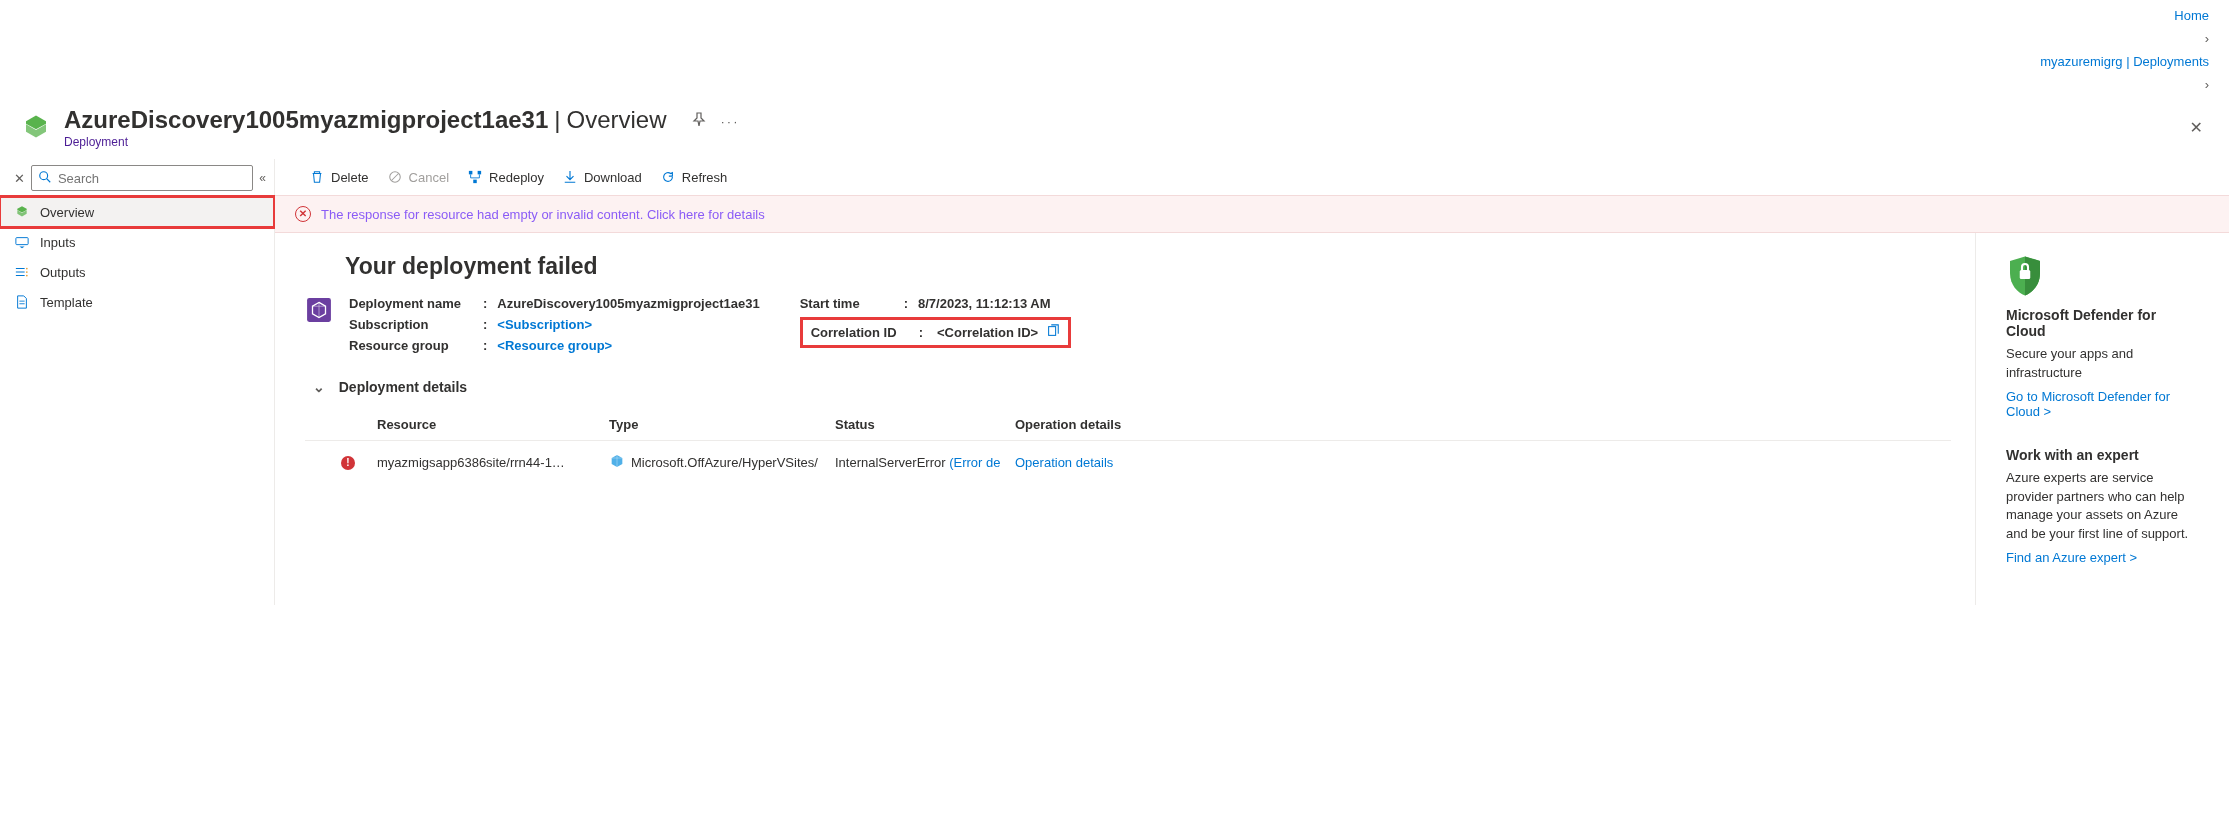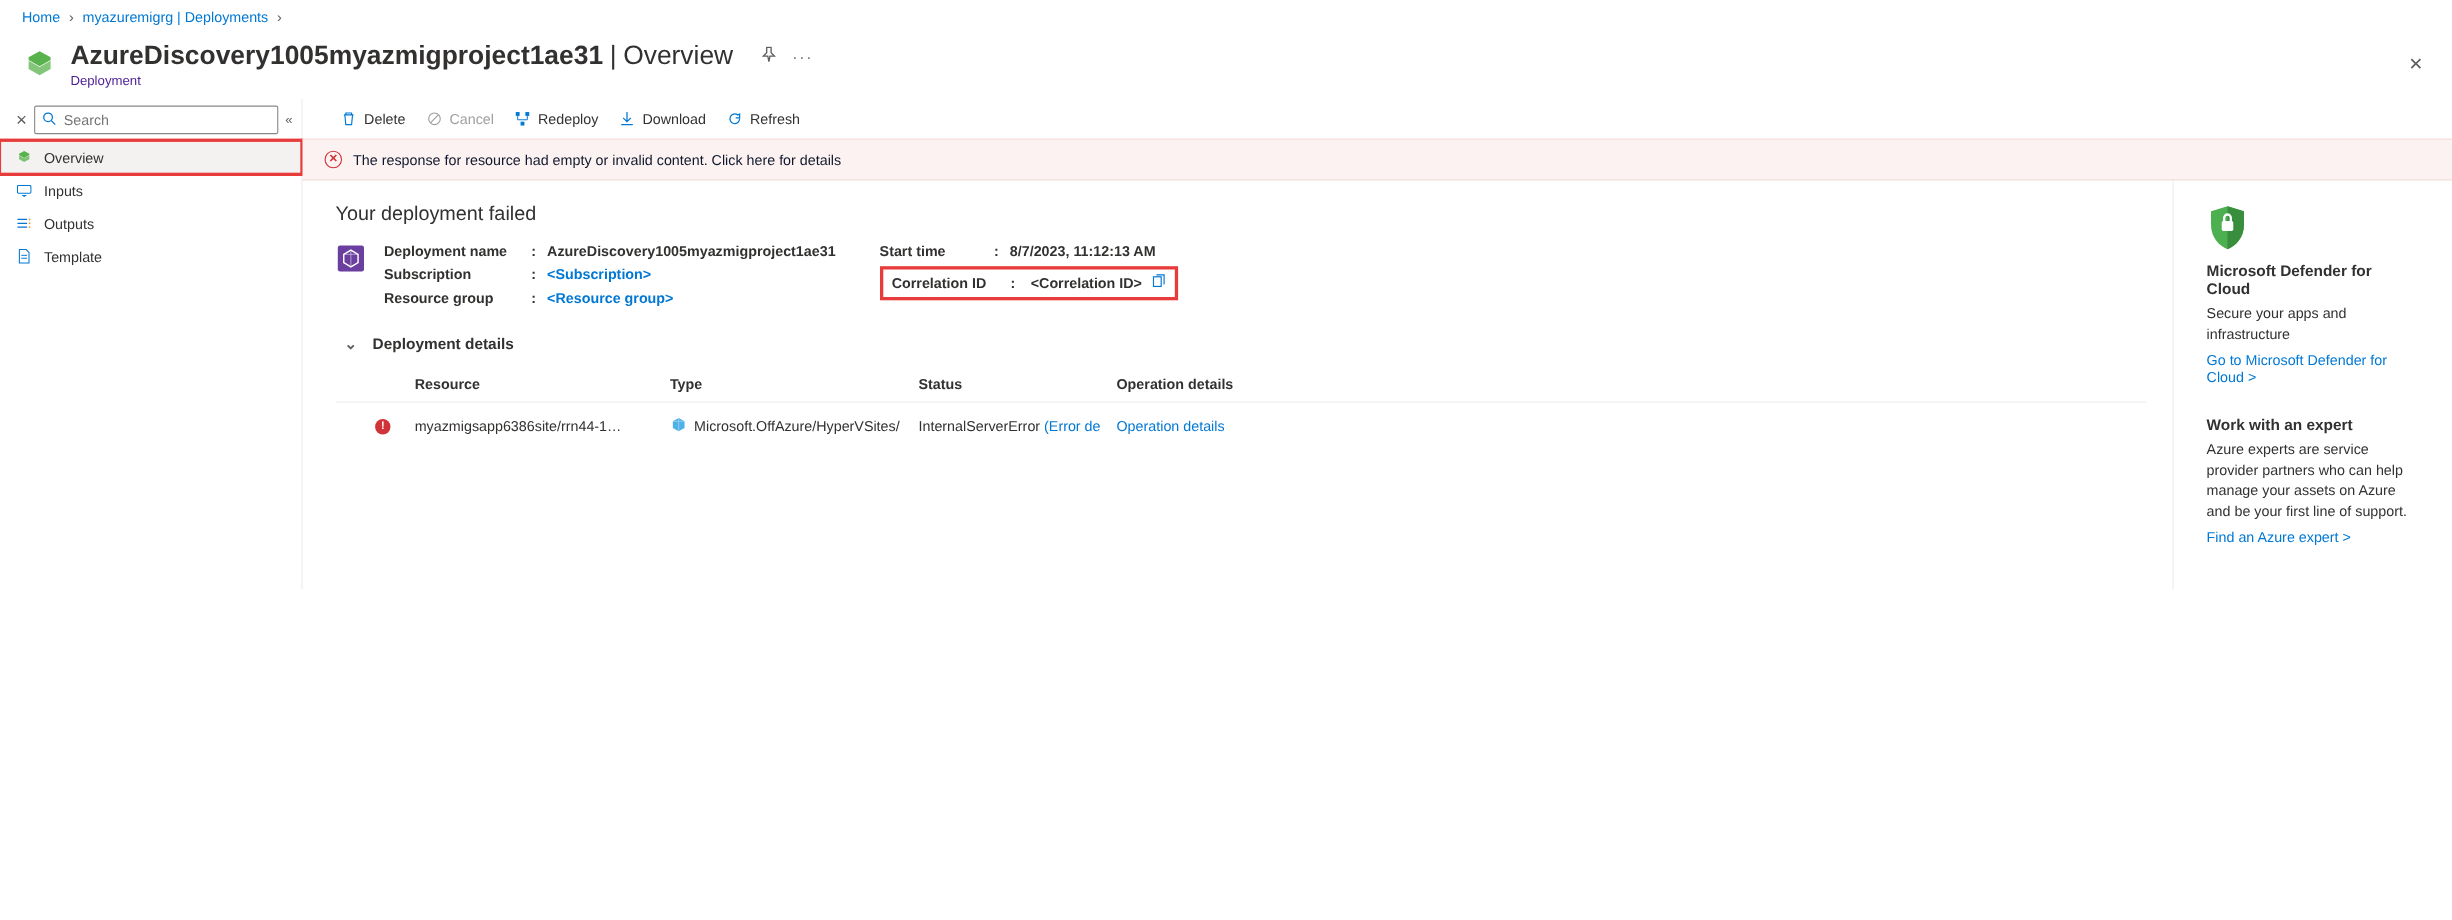--- a/index.html
+++ b/index.html
@@ -1,18 +1,18 @@
 <!DOCTYPE html>
 <html><head>
 <meta charset="utf-8">
 <style>
 * { box-sizing: border-box; margin: 0; padding: 0; font-family: "Segoe UI", Arial, sans-serif; }
 body { background: #fff; color: #323130; font-size: 13px; }
 
-.breadcrumb { display: flex; align-items: flex-end; gap: 8px; padding: 8px 20px; font-size: 13px; color: #605e5c; }
+.breadcrumb { display: flex; align-items: flex-end; gap: 8px; padding: 8px 20px; font-size: 13px; color: #605e5c; flex-direction: column; }
 .breadcrumb .bc-link { color: #0078d4; cursor: pointer; }
 .breadcrumb .sep { color: #605e5c; }
 
 .header { display: flex; align-items: center; padding: 6px 20px 10px 20px; }
 .header .res-icon { width: 32px; height: 32px; margin-right: 12px; display:flex; align-items:center; justify-content:center; }
 .header .title-row { display: flex; align-items: baseline; gap: 6px; flex: 1; }
 .header h1 { font-size: 24px; font-weight: 600; color: #323130; display:inline; }
 .header .sub { font-size: 24px; font-weight: 400; color: #323130; }
 .header .subtype { font-size: 12px; color: #4c1d95; margin-top: 1px; }
 .header-actions { display:flex; align-items:center; gap:14px; margin-left:18px; }
@@ -38,27 +38,27 @@
 .main { flex:1; padding:0; }
 .toolbar { display:flex; align-items:center; gap:18px; padding:10px 20px 10px 34px; }
 .tb-btn { display:flex; align-items:center; gap:6px; font-size:13px; color:#323130; cursor:pointer; }
 .tb-btn.disabled { color:#a19f9d; cursor:default; }
 .tb-icon { width:16px; height:16px; display:flex; align-items:center; justify-content:center; color:#0078d4; }
 .tb-btn.disabled .tb-icon { color:#a19f9d; }
 
 .alert { display:flex; align-items:center; gap:10px; background:#fdf2f2; border-top:1px solid #f3dada; border-bottom:1px solid #f3dada; padding:10px 20px; font-size:13px; color:#605e5c; }
 .alert .err-circle { width:16px; height:16px; border:1.5px solid #d13438; border-radius:50%; color:#d13438; display:flex; align-items:center; justify-content:center; font-size:10px; font-weight:bold; }
 .alert .err-x { line-height:0; }
-.alert .link-like { color:#0f172a; }
+.alert .link-like { color:#8b5cf6; }
 
 .content-split { display:flex; }
 .content-main { flex:1; padding:20px 24px 20px 30px; }
 .content-side { width:254px; border-left:1px solid #edebe9; padding:22px 30px; }
 
-h2.fail { font-size:18px; font-weight:400; margin-bottom:16px; }
+h2.fail { font-size:23px; font-weight:700; margin-bottom:16px;margin-left:40px; }
 
 .summary-row { display:flex; gap:16px; align-items:flex-start; }
 .cube-icon { width:28px; height:28px; border-radius:3px; display:flex; align-items:center; justify-content:center; flex-shrink:0; }
 .summary-grid { display:flex; gap:40px; flex:1; }
 .kv-col { display:flex; flex-direction:column; gap:6px; font-size:13px; }
 .kv { display:flex; gap:4px; align-items:center;font-weight:bold; }
 .kv .k { min-width:130px; color:#323130; }
 .kv .colon { color:#323130; margin-right:6px; }
 .kv .v { color:#323130; }
 .kv .v.link { color:#0078d4; cursor:pointer; }

